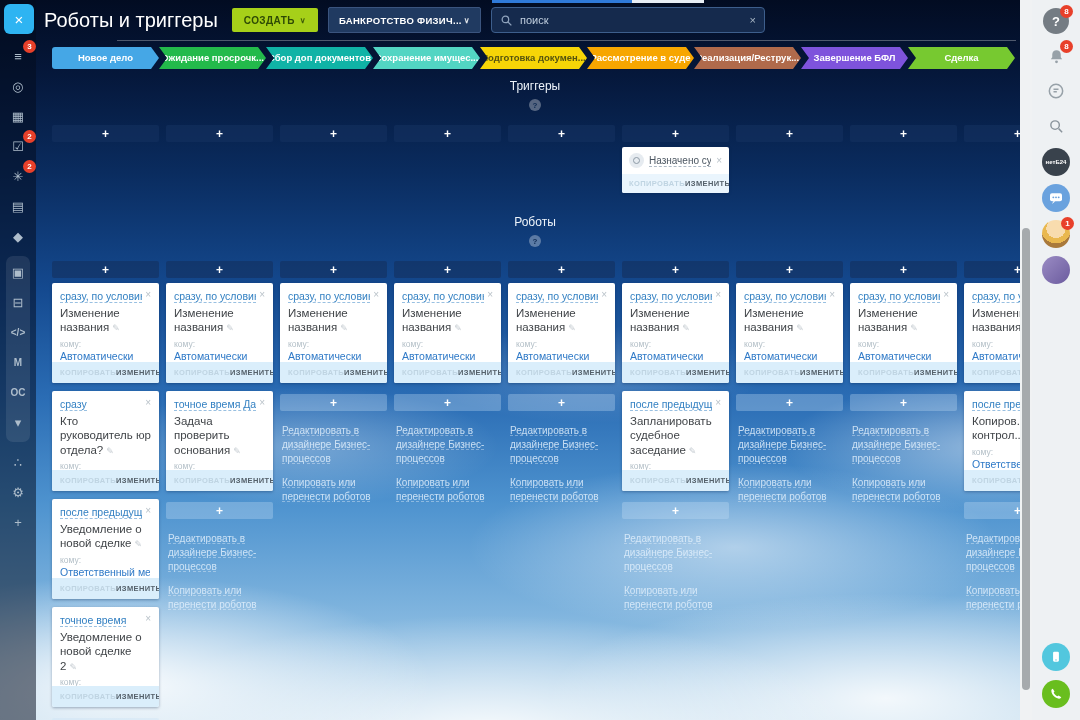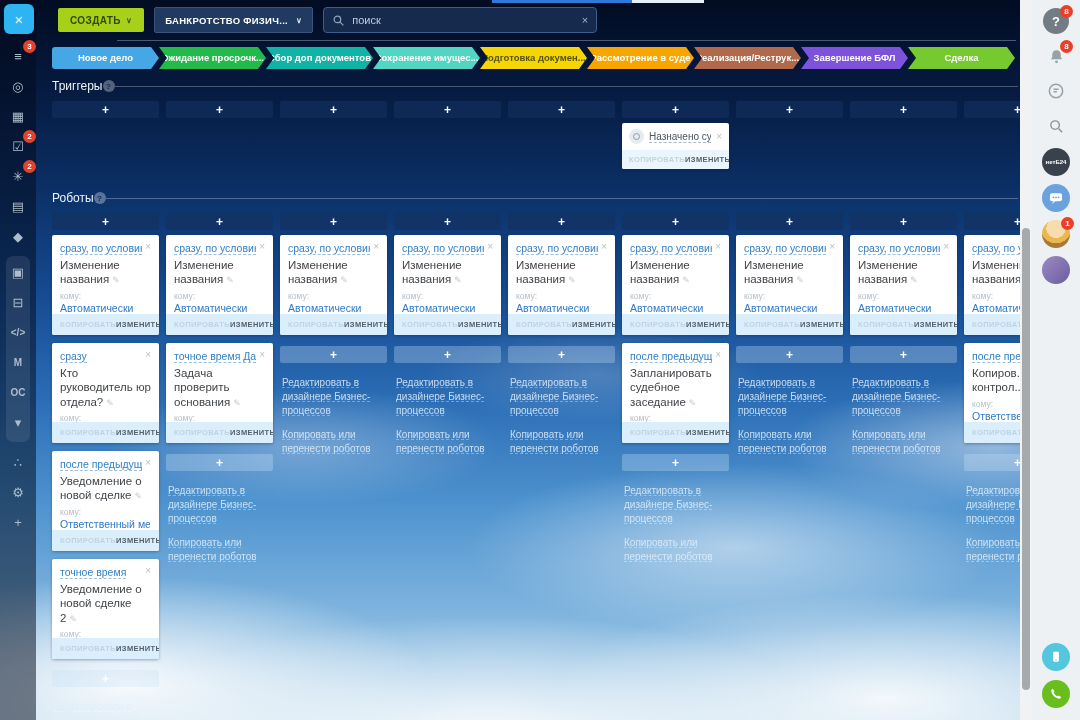--- a/index.html
+++ b/index.html
@@ -63,38 +63,38 @@
 
   
   .content { position:absolute; left:36px; right:60px; top:0; bottom:0; overflow:hidden; }
   .hdr { display:flex; align-items:center; height:40px; padding-left:8px; }
   .title { font-size:20px; color:#fff; font-weight:400; }
   .btn-create { margin-left:14px; height:24px; padding:0 12px; background:#a6d019; border:none; border-radius:2px;
                 color:#2e4a05; font-size:10px; font-weight:bold; letter-spacing:.4px; cursor:pointer;
                 display:flex; align-items:center; gap:5px; }
   .btn-pipeline { margin-left:10px; height:26px; padding:0 10px; background:#203a61; border:1px solid #3a547e; border-radius:2px;
                   color:#fff; font-size:9.5px; font-weight:bold; letter-spacing:.3px; cursor:pointer;
-                  display:flex; align-items:center; gap:8px; }
+                  display:flex; align-items:center; gap:2px; }
   .caret { font-size:8px; opacity:.85; }
   .search { margin-left:10px; width:274px; height:26px; background:#152a4d; border:1px solid #3d5e8c; border-radius:4px;
             display:flex; align-items:center; padding:0 8px; gap:7px; }
   .search input { flex:1; background:transparent; border:none; outline:none; color:#dbe6f2; font-size:11px; }
   .search input::placeholder { color:#c0cede; }
   .search .x { color:#aab8c6; font-size:11px; cursor:pointer; }
   .hdr-line { position:absolute; left:81px; right:4px; top:40px; height:1px; background:rgba(255,255,255,.3); }
 
   
   .tabs { display:flex; gap:0; padding-left:16px; margin-top:7px; }
   .tab { flex:0 0 107px; height:22px; font-size:9.5px; font-weight:bold; text-align:center; line-height:22px;
          white-space:nowrap; overflow:hidden; cursor:pointer;
          clip-path:polygon(0 0, calc(100% - 8px) 0, 100% 50%, calc(100% - 8px) 100%, 0 100%, 8px 50%); }
   .tab.first { clip-path:polygon(0 0, calc(100% - 8px) 0, 100% 50%, calc(100% - 8px) 100%, 0 100%); border-radius:3px 0 0 3px; }
 
   
-  .sec { display:flex; align-items:center; margin:10px 2px 8px 16px; }
+  .sec { display:flex; align-items:center; gap:6px; margin:10px 2px 8px 16px;flex-direction:column; }
   .sec.robots { margin-top:14px; }
   .sec-label { color:#edf3fa; font-size:12px; }
   .qcirc { width:12px; height:12px; border-radius:50%; background:rgba(255,255,255,.32); color:#0d2a52;
            font-size:8px; font-weight:bold; display:flex; align-items:center; justify-content:center; cursor:pointer; }
   .sec-line { flex:1; height:1px; background:rgba(255,255,255,.28); }
 
   
   .board { display:flex; gap:7px; margin-left:16px; width:960px; }
   .board.triggers { min-height:68px; }
   .col { flex:0 0 107px; width:107px; display:flex; flex-direction:column; }
@@ -252,20 +252,21 @@
   </div>
   <div class="ric phone">
     <svg width="14" height="14" viewBox="0 0 24 24">
         <path d="M6.5 3C5 3.5 3.8 5 4 7c.6 6.5 6.5 12.4 13 13 2 .2 3.5-1 4-2.5l-4.5-3-2 1.5c-2.5-1-5.5-4-6.5-6.5l1.5-2z" fill="#fff"></path>
       </svg>
   </div>
 </div>
 
 <div class="content">
   <div class="hdr">
+    <div class="title">Роботы и триггеры</div>
     <button class="btn-create">
         <span>СОЗДАТЬ</span>
         <span class="caret">∨</span>
       </button>
     <button class="btn-pipeline">
         <span>БАНКРОТСТВО ФИЗИЧ...</span>
         <span class="caret">∨</span>
       </button>
     <div class="search">
       <svg width="13" height="13" viewBox="0 0 24 24" fill="none" stroke="#8fa3bd" stroke-width="2.4">

